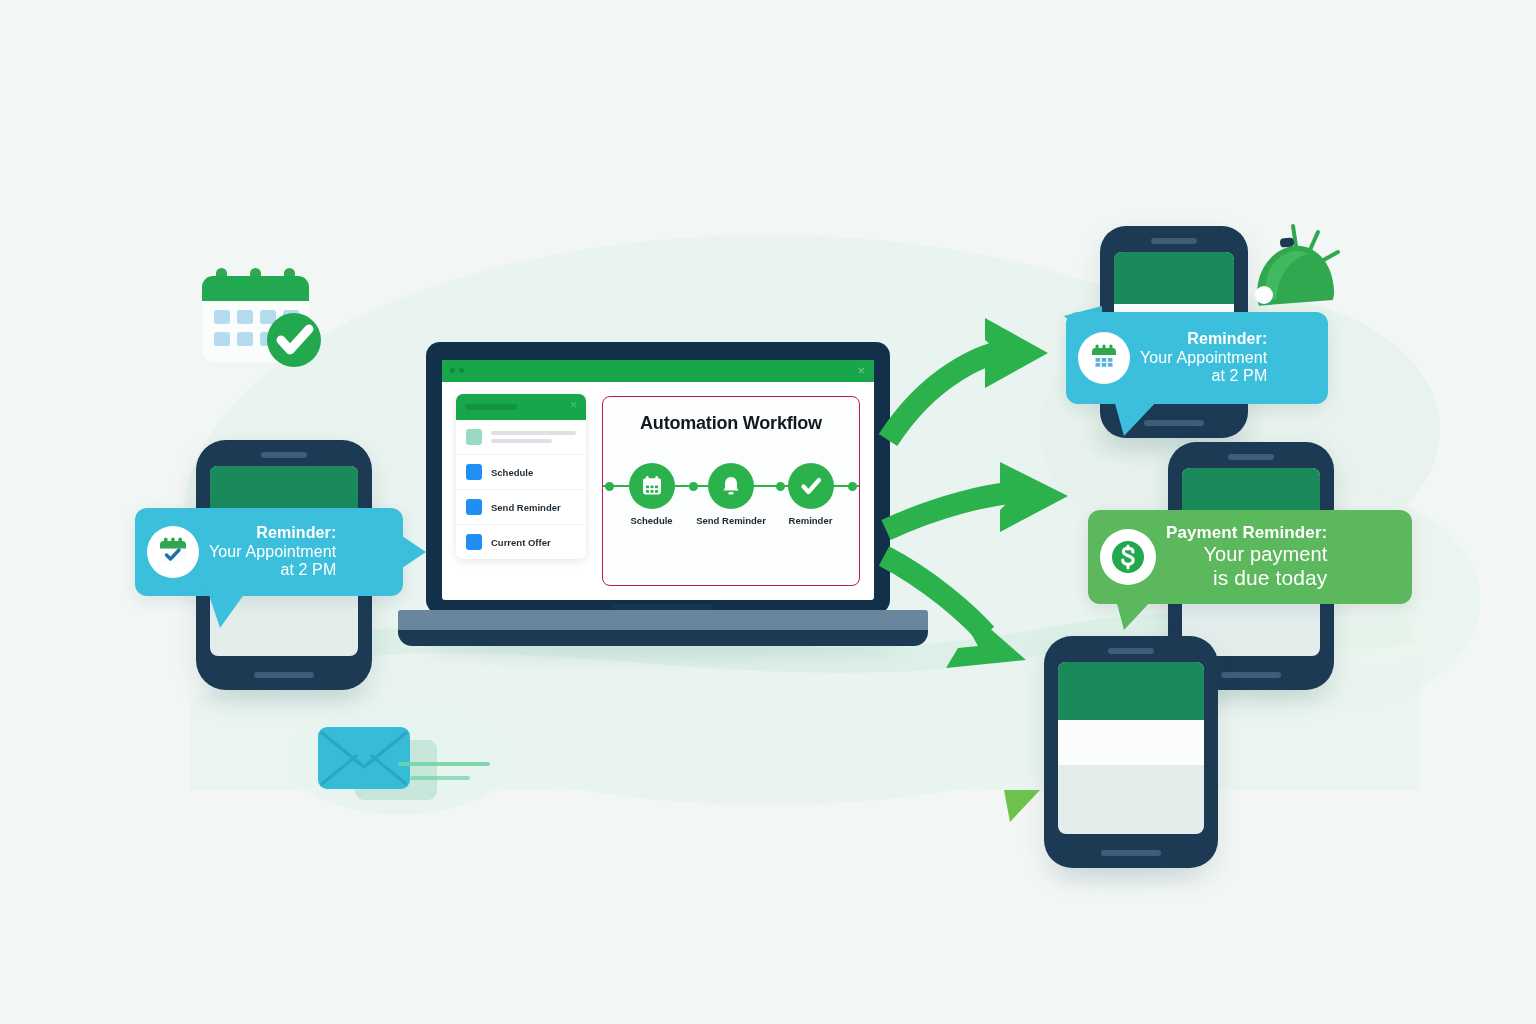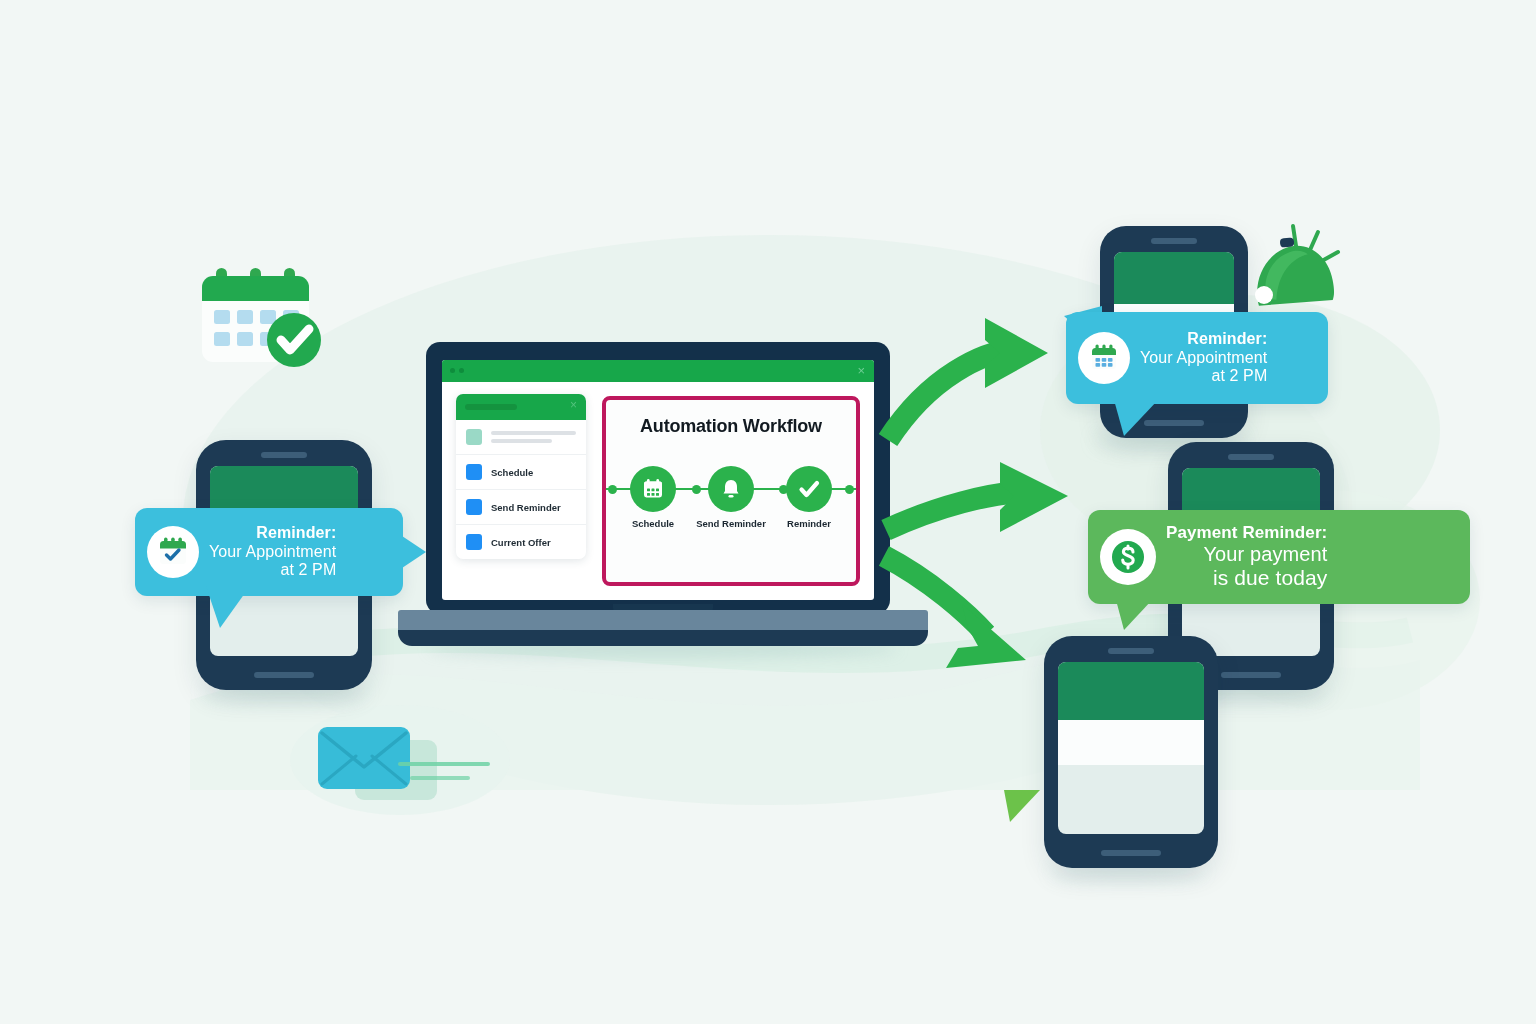--- a/index.html
+++ b/index.html
@@ -126,21 +126,21 @@
   .sq{width:16px;height:16px;border-radius:3px;flex:0 0 auto;background:#1f8ff5;}
   .sq.teal{background:#9ad9c6;}
   .lines{display:flex;flex-direction:column;gap:4px;flex:1;}
   .lines i{display:block;height:4px;border-radius:2px;background:#dde1e5;}
   .lines i:nth-child(1){width:100%;}
   .lines i:nth-child(2){width:72%;}
   .row-label{font-size:9.5px;font-weight:bold;color:#1e2a33;white-space:nowrap;}
 
   .flow-card{
     position:absolute;left:160px;top:36px;right:14px;bottom:14px;
-    background:#fcfdfd;border:4px solid #be185d;border-radius:8px;
+    background:#fcfdfd;border:1px solid #be185d;border-radius:8px;
   }
   .flow-title{
     position:absolute;left:0;right:0;top:16px;text-align:center;
     font-size:18px;font-weight:bold;color:#121a21;letter-spacing:-.2px;
   }
   .flow-track{
     position:absolute;left:0;right:0;top:88px;height:2px;background:#2bb24c;
   }
   .flow-nodes{
     position:absolute;left:0;right:0;top:60px;height:58px;
@@ -413,21 +413,21 @@
   <div class="phone-shadow" style="left:1175px;top:682px;width:150px;height:16px;"></div>
   <div class="phone" style="left:1168px;top:442px;width:166px;height:248px;border-radius:28px;">
     <div class="phone-speaker"></div>
     <div class="phone-screen">
       <div class="topband"></div>
         <div class="whiteband"></div>
     </div>
     <div class="phone-home"></div>
   </div>
 
-  <div class="bubble" style="left:1088px;top:510px;width:382px;height:94px;background:#5cb85c;padding:0 12px;">
+  <div class="bubble" style="left:1088px;top:510px;width:324px;height:94px;background:#5cb85c;padding:0 12px;">
     <div class="b-ico" style="width:56px;height:56px;margin-right:10px;">
       <svg width="40" height="40" viewBox="0 0 40 40">
         <circle cx="20" cy="20" r="16" fill="#22a94f"></circle>
         <path d="M20 9 v3 M20 28 v3" stroke="#ffffff" stroke-width="3" stroke-linecap="round"></path>
         <path d="M25 15 c0 -2.8 -2.6 -3.8 -5 -3.8 c-2.4 0 -4.6 1.1 -4.6 3.6 c0 4.8 9.8 3.2 9.8 8.4
                  c0 2.7 -2.5 4 -5.2 4 c-2.7 0 -5.3 -1.3 -5.3 -4.2" stroke="#ffffff" stroke-width="3.1" fill="none" stroke-linecap="round"></path>
       </svg>
     </div>
     <div class="txt" style="font-size:17px;">
       <span class="t1">Payment Reminder:</span>

